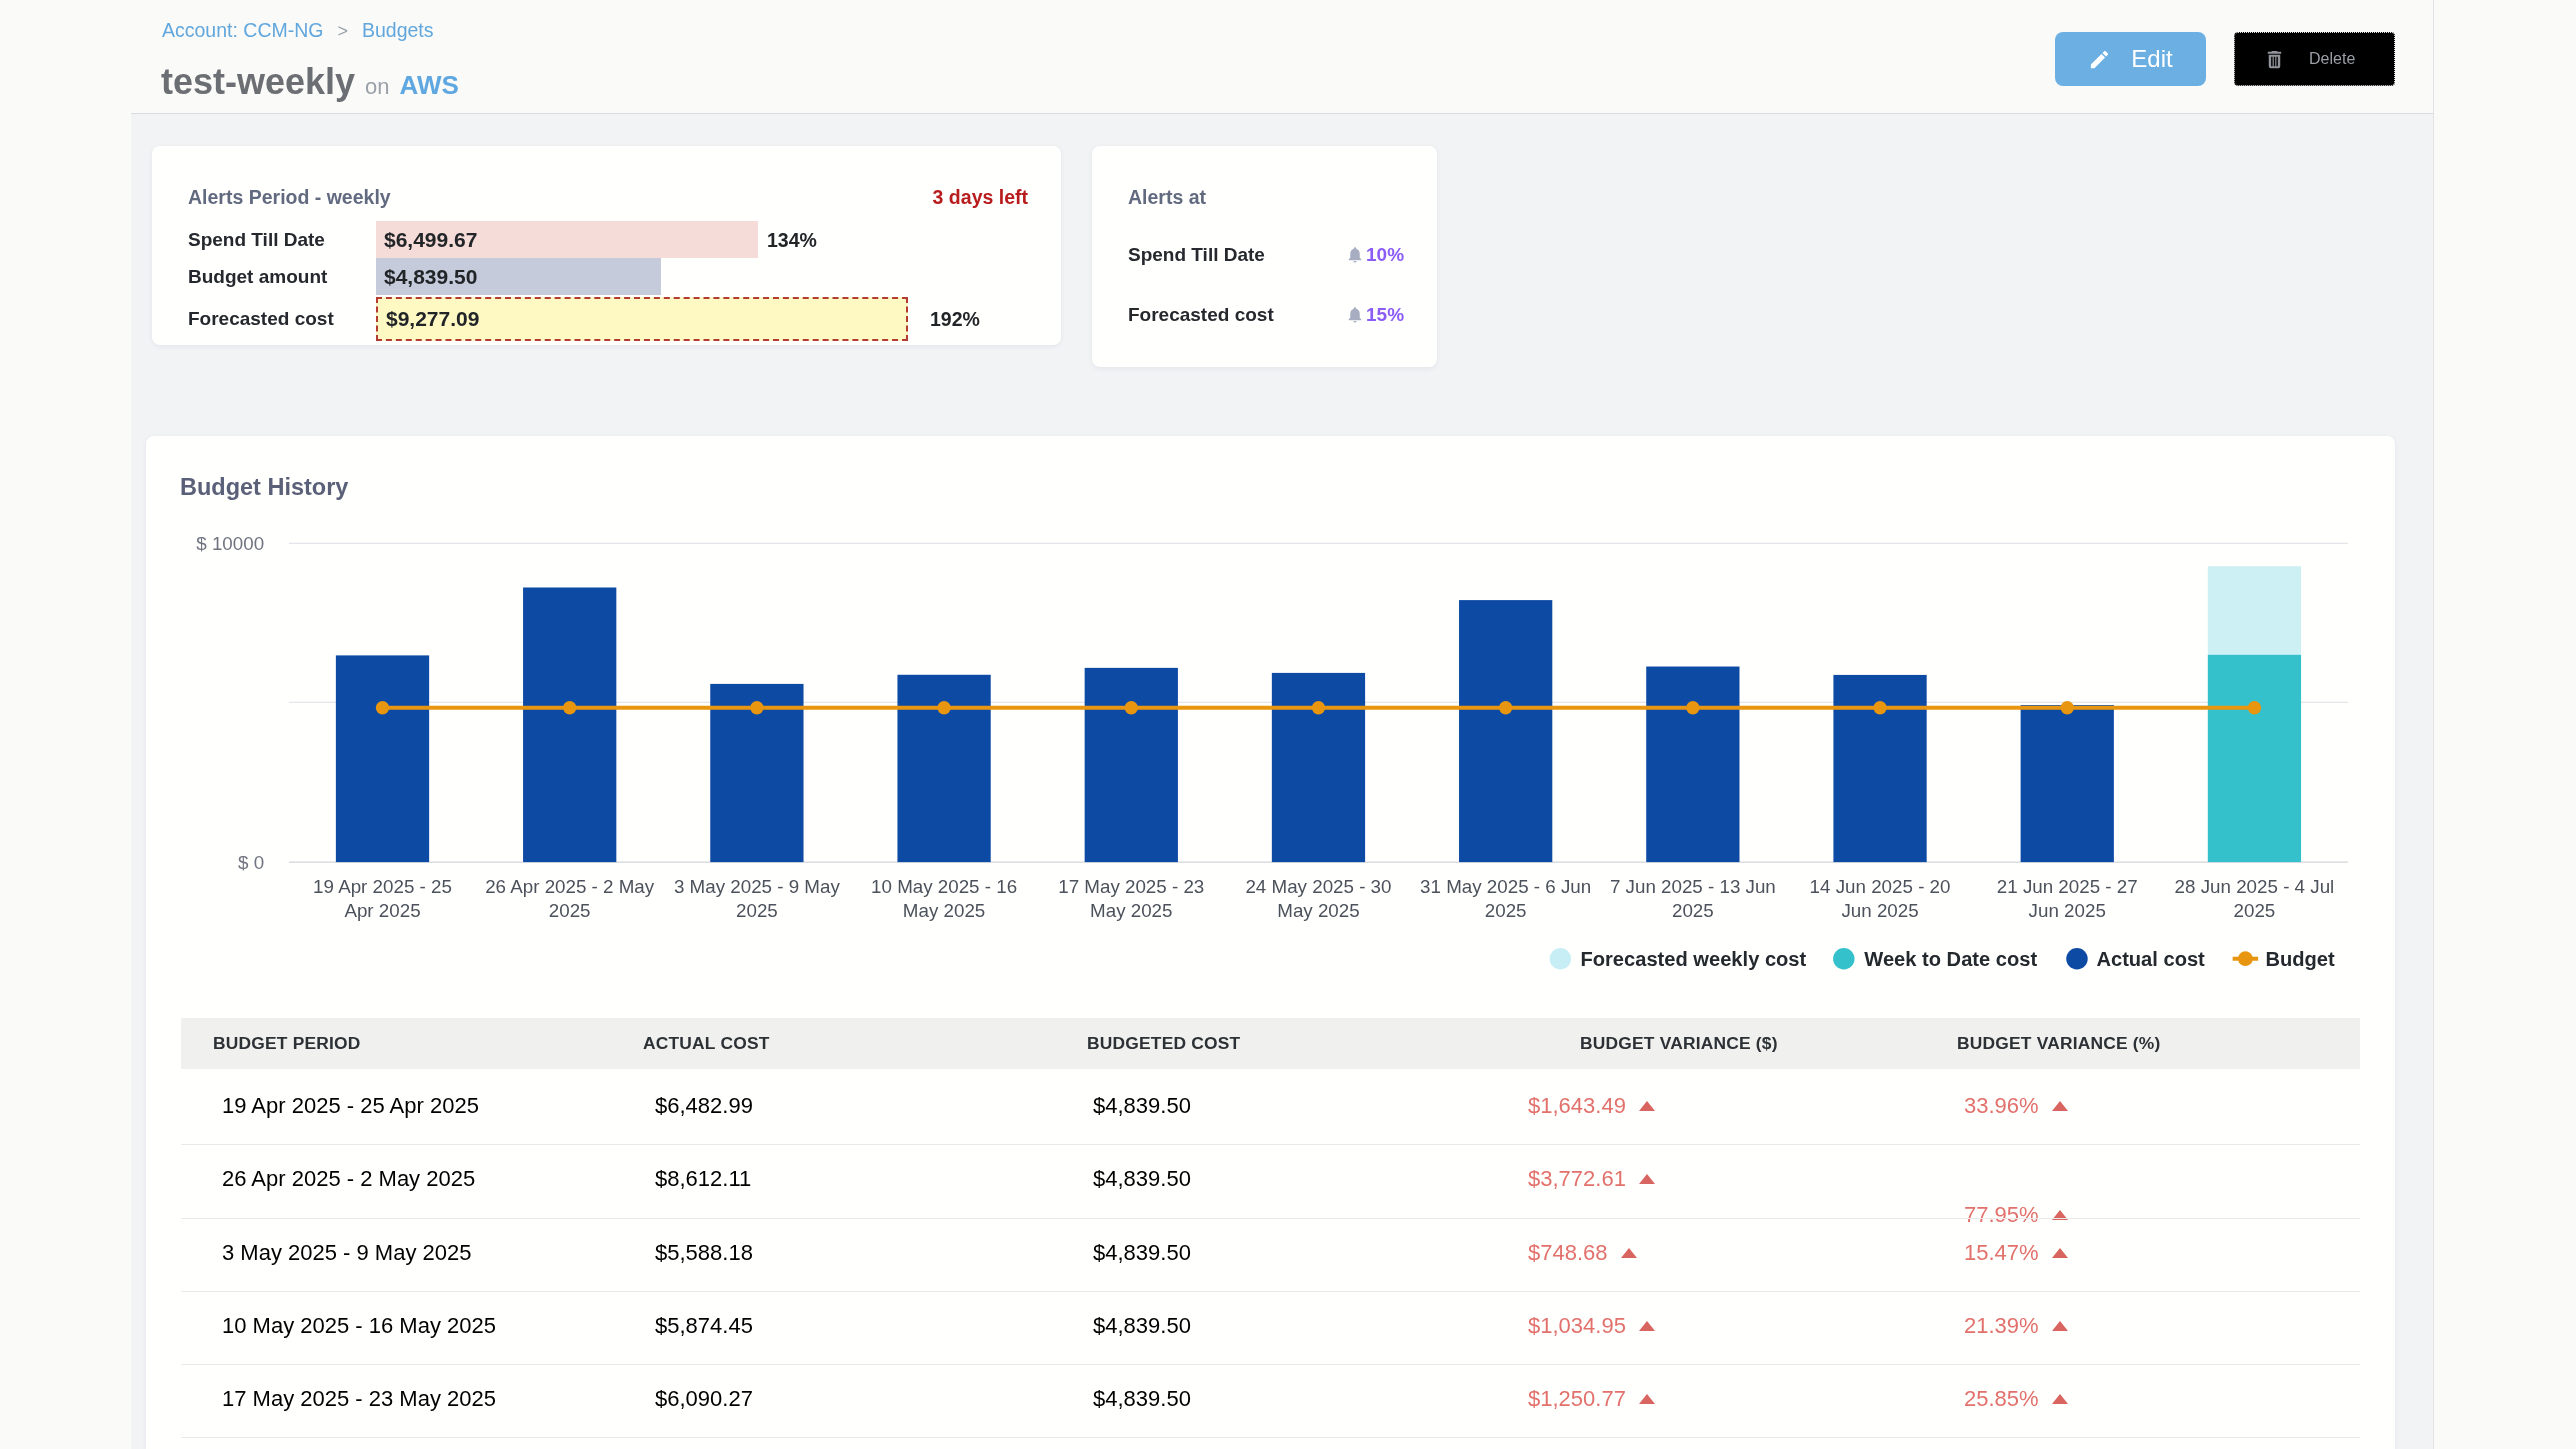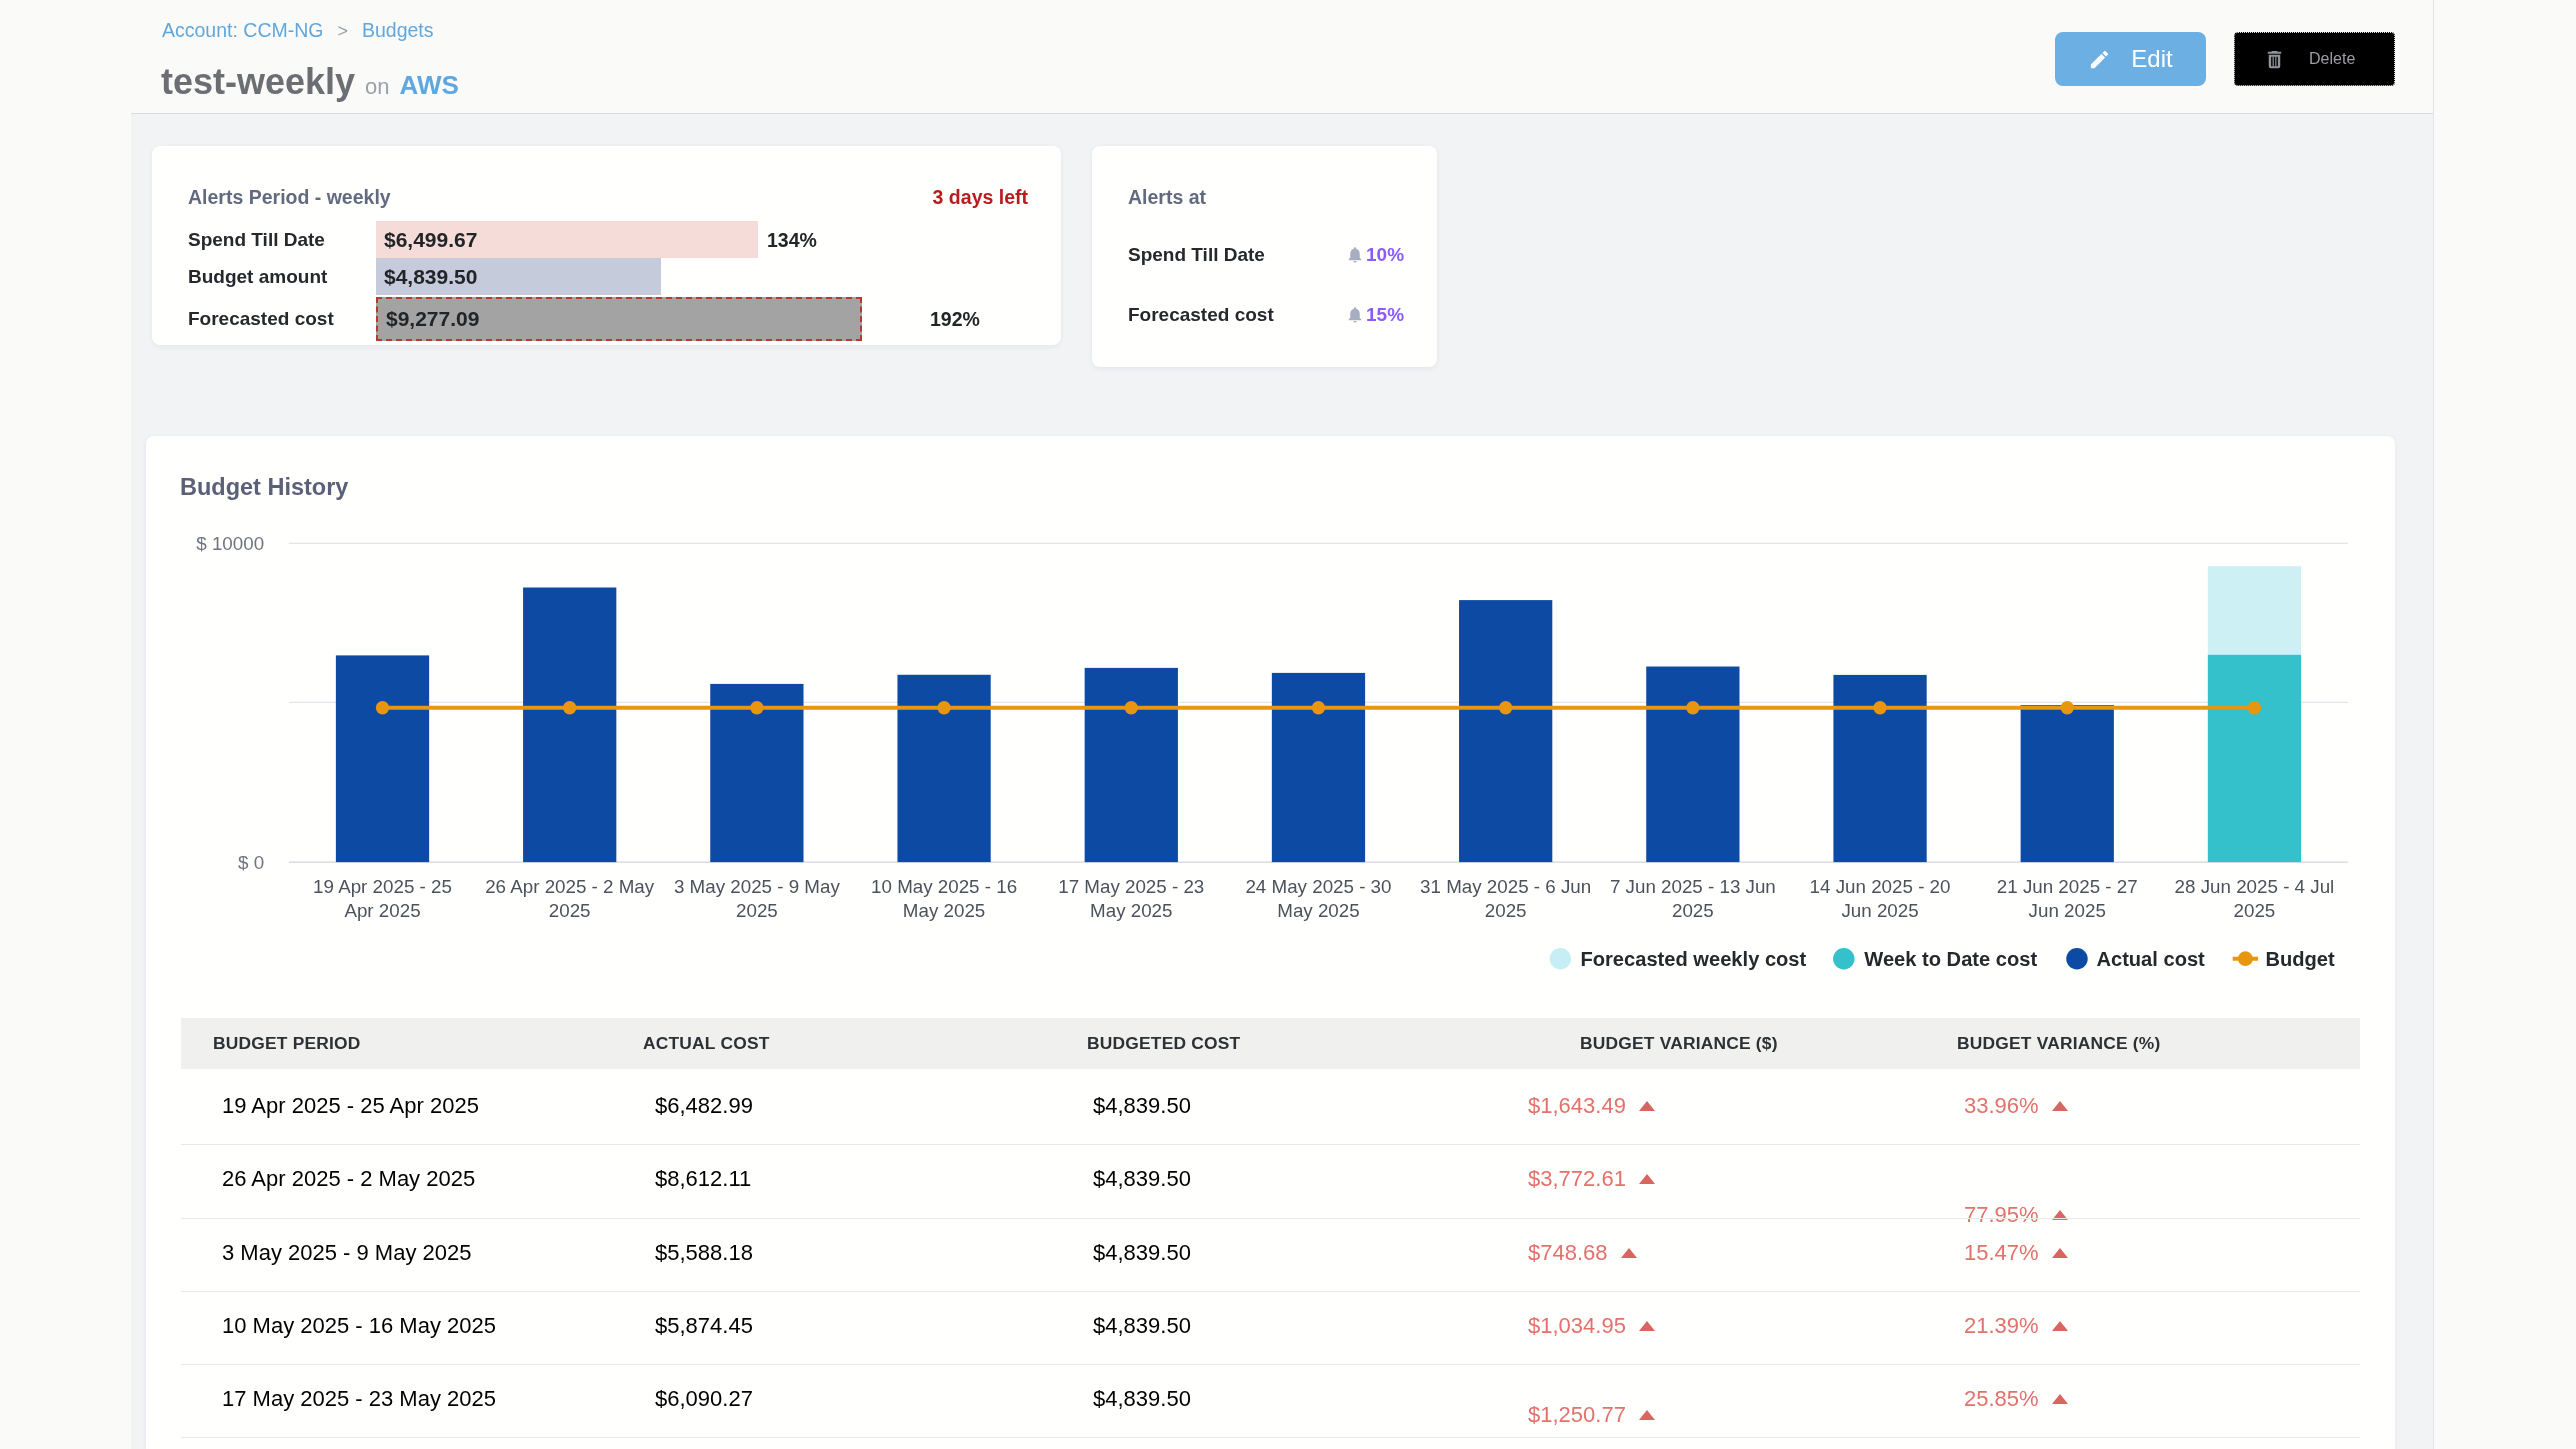--- a/index.html
+++ b/index.html
@@ -75,21 +75,21 @@
   <div class="abs" id="daysleft">3 days left</div>
   <div class="abs rowlab" style="top:229px;">Spend Till Date</div>
   <div class="abs rowlab" style="top:266px;">Budget amount</div>
   <div class="abs rowlab" style="top:308px;">Forecasted cost</div>
   <div class="abs bar" style="top:221px; width:382px; height:37px; background:#f6dcd8;">
     <span class="barval">$6,499.67</span>
   </div>
   <div class="abs bar" style="top:258px; width:285px; height:37px; background:#c6cbdc;">
     <span class="barval">$4,839.50</span>
   </div>
-  <div class="abs bar" style="top:297px; width:486px; height:44px; background:#a3a3a3; border:2px dashed #b43a34;">
+  <div class="abs bar" style="top:297px; width:532px; height:44px; background:#fef9c3; border:2px dashed #b43a34;">
     <span class="barval">$9,277.09</span>
   </div>
   <div class="abs pct" style="left:767px; top:229px;">134%</div>
   <div class="abs pct" style="left:930px; top:308px;">192%</div>
 
   <div class="abs cardtitle" id="c2title">Alerts at</div>
   <div class="abs alab" style="top:244px;">Spend Till Date</div>
   <div class="abs alab" style="top:304px;">Forecasted cost</div>
   <div class="abs" style="left:1346px; top:246px;"><svg width="18" height="18" viewBox="0 0 24 24">
       <path fill="#a8aec2" d="M12 22a2.1 2.1 0 0 0 2.1-2.1h-4.2A2.1 2.1 0 0 0 12 22zm6.3-6.3v-5.25c0-3.22-1.71-5.92-4.72-6.63v-.72a1.58 1.58 0 0 0-3.16 0v.72C7.41 4.53 5.7 7.22 5.7 10.45v5.25L3.6 17.8v1.05h16.8V17.8l-2.1-2.1z"></path>
@@ -210,16 +210,16 @@
   <div class="td" style="left:222px;  top:1313px;">10 May 2025 - 16 May 2025</div>
   <div class="td" style="left:655px;  top:1313px;">$5,874.45</div>
   <div class="td" style="left:1093px; top:1313px;">$4,839.50</div>
   <div class="td red" style="left:1528px; top:1313px;">$1,034.95<span class="tri"></span></div>
   <div class="td red" style="left:1964px; top:1313px;">21.39%<span class="tri"></span></div>
   <div class="divider" style="top:1364px;"></div>
 
   <div class="td" style="left:222px;  top:1386px;">17 May 2025 - 23 May 2025</div>
   <div class="td" style="left:655px;  top:1386px;">$6,090.27</div>
   <div class="td" style="left:1093px; top:1386px;">$4,839.50</div>
-  <div class="td red" style="left:1528px; top:1386px;margin-top:16px;">$1,250.77<span class="tri"></span></div>
+  <div class="td red" style="left:1528px; top:1386px;">$1,250.77<span class="tri"></span></div>
   <div class="td red" style="left:1964px; top:1386px;">25.85%<span class="tri"></span></div>
   <div class="divider" style="top:1437px;"></div>
 
 
 </body></html>

